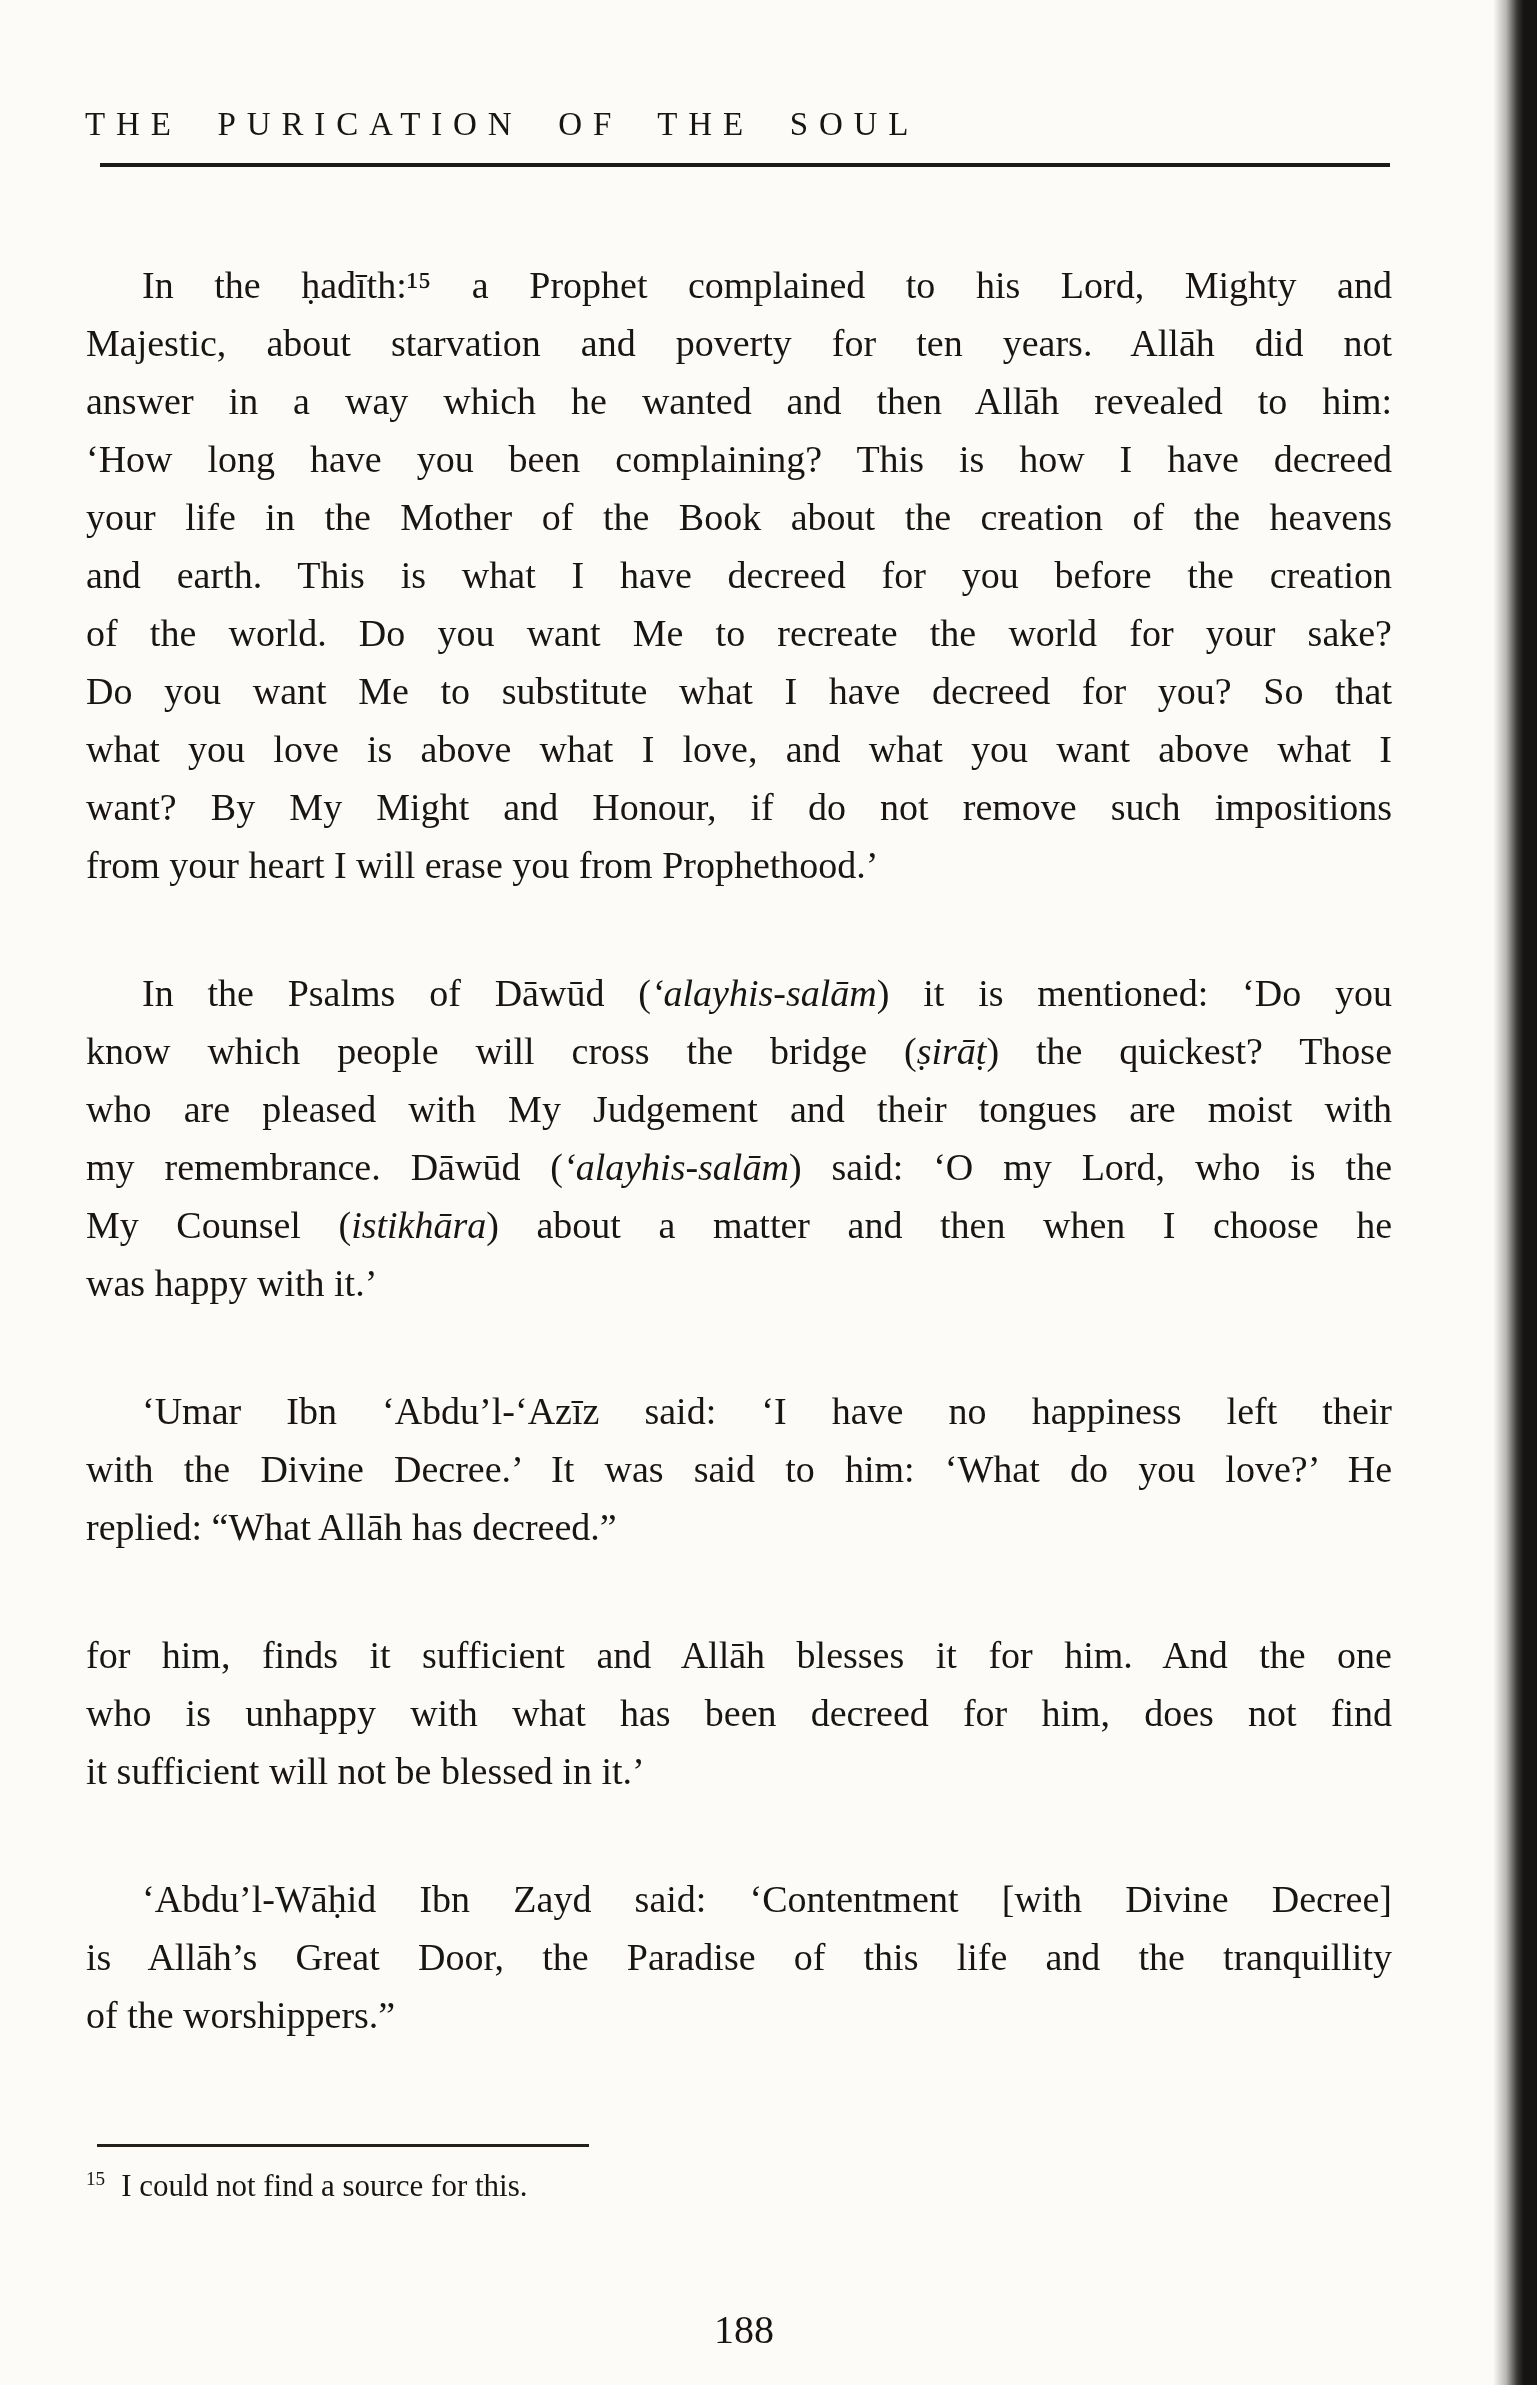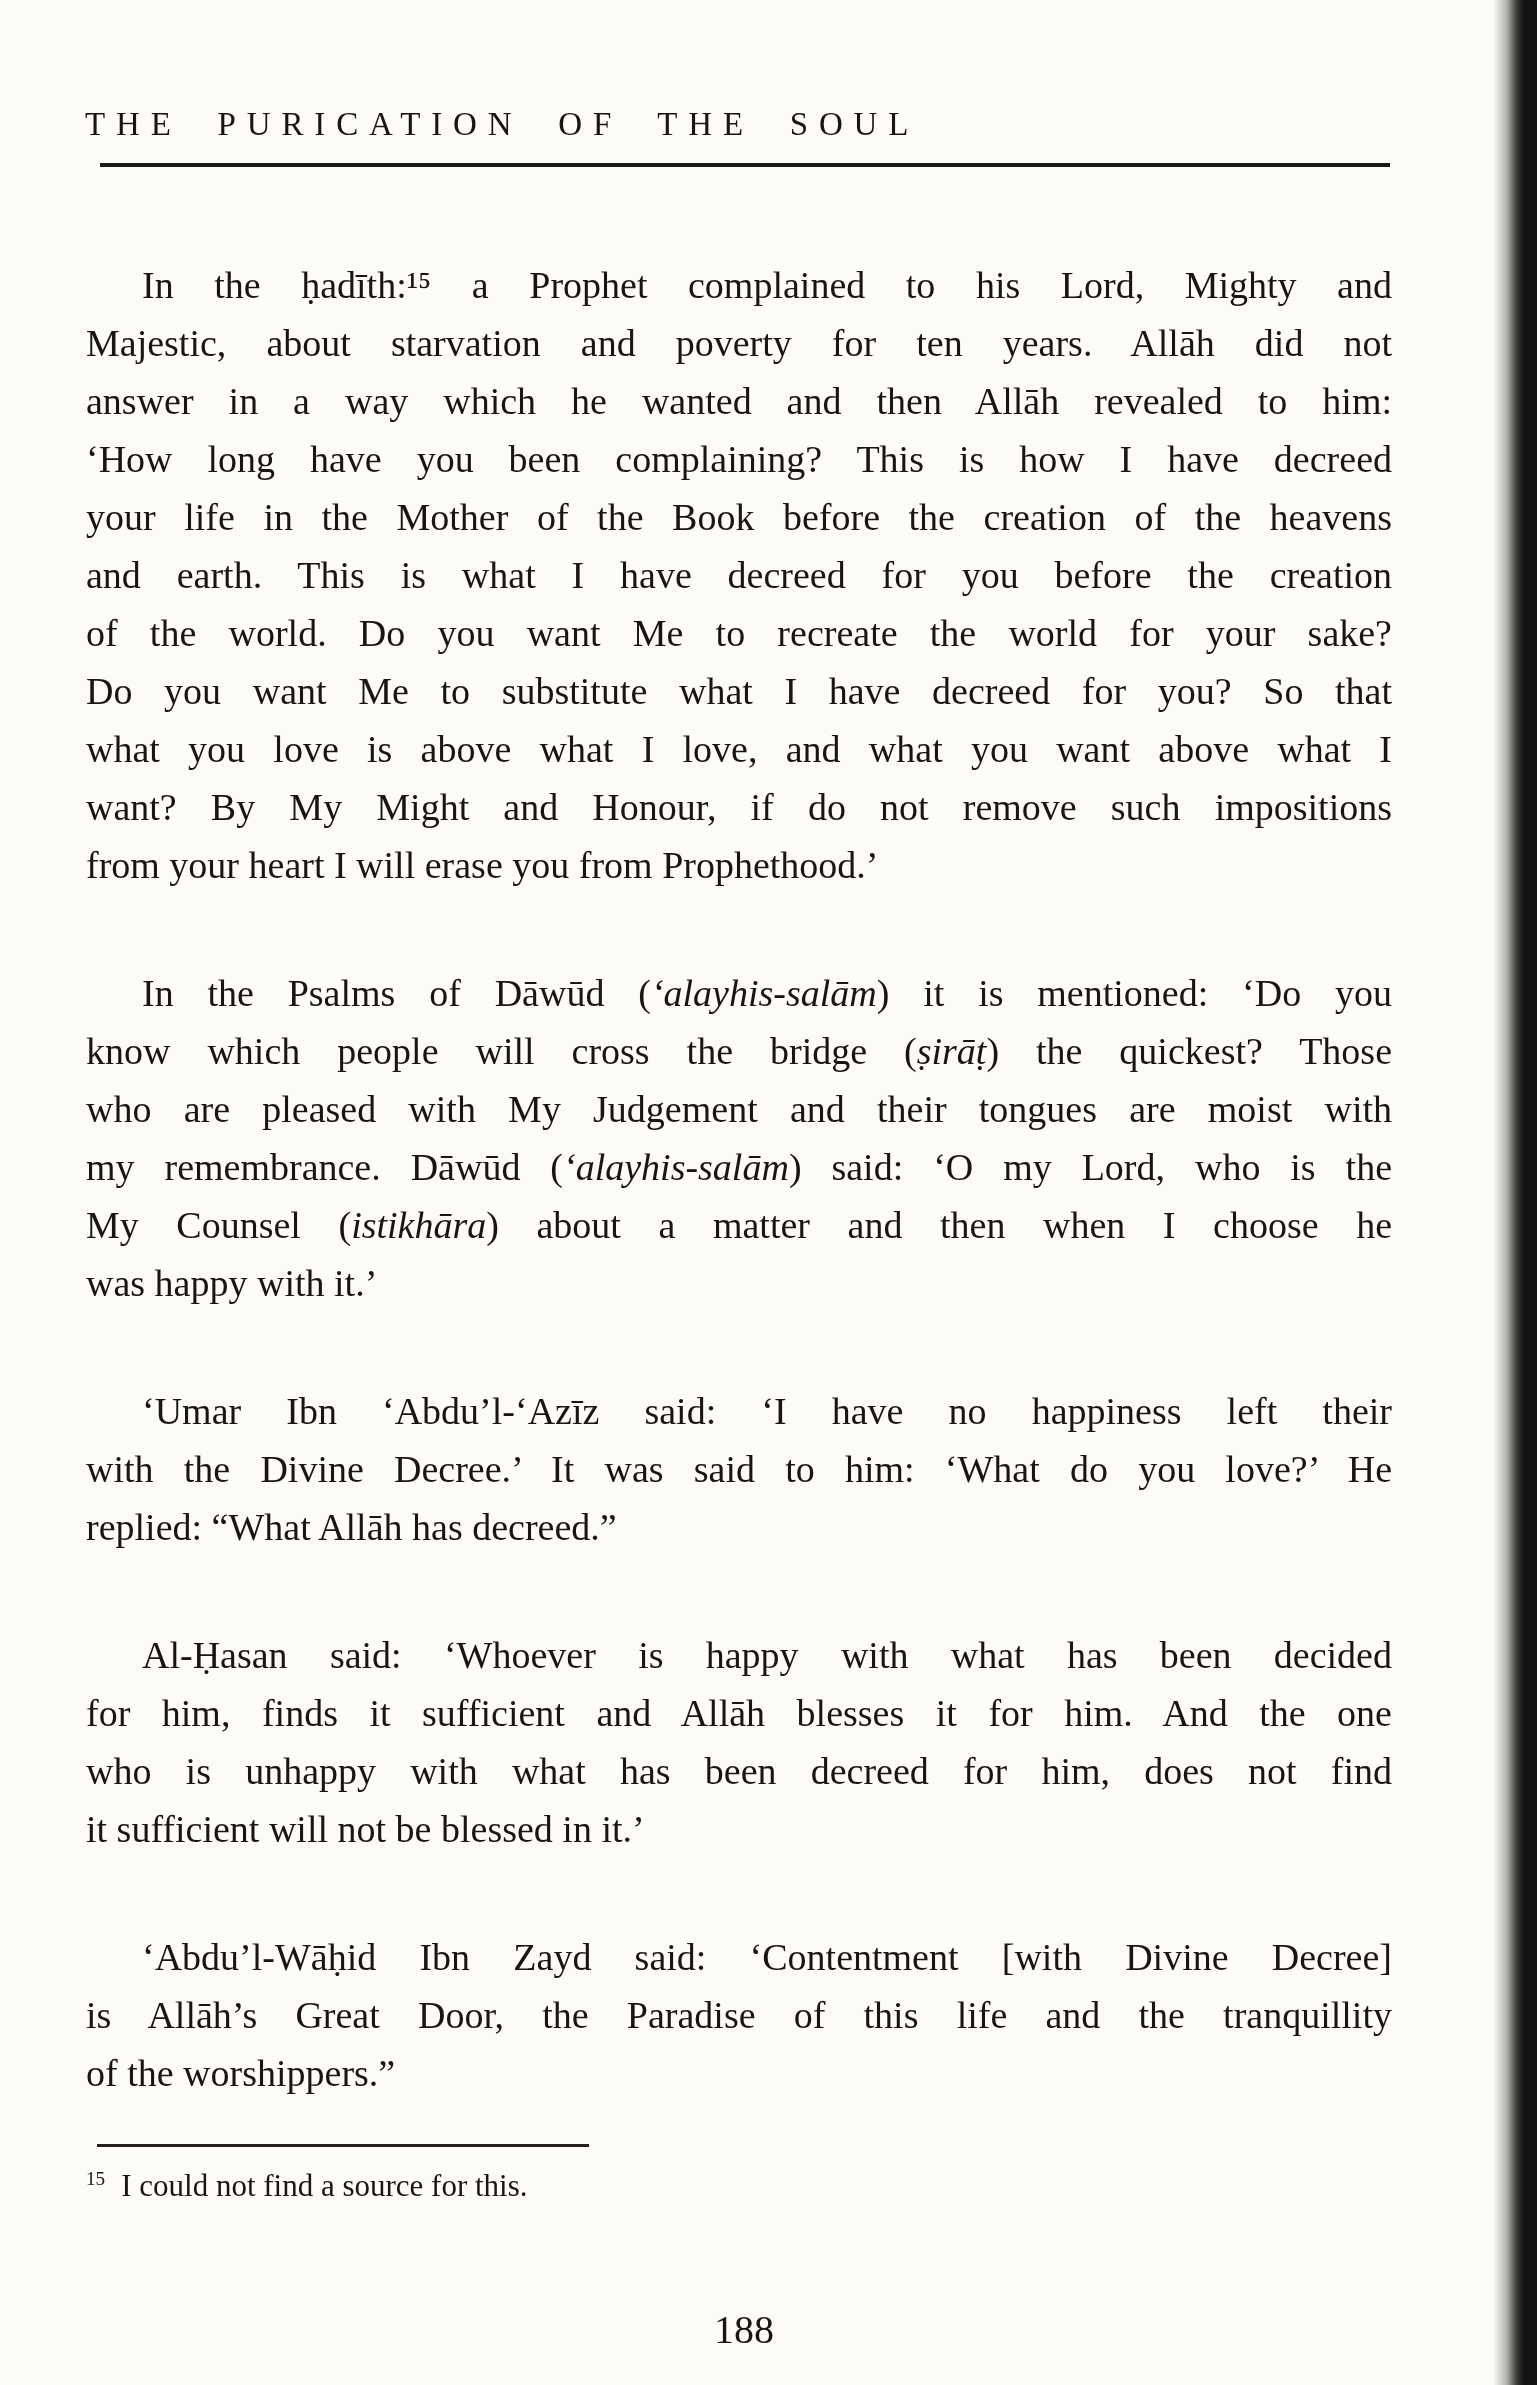--- a/index.html
+++ b/index.html
@@ -62,21 +62,21 @@
 <div class="header-title">THE PURICATION OF THE SOUL</div>
 
 <div class="header-rule"></div>
 
 <div class="textbody">
     <div class="paragraph">
       <div class="line first">In the ḥadīth:¹⁵ a Prophet complained to his Lord, Mighty and</div>
       <div class="line">Majestic, about starvation and poverty for ten years. Allāh did not</div>
       <div class="line">answer in a way which he wanted and then Allāh revealed to him:</div>
       <div class="line">‘How long have you been complaining? This is how I have decreed</div>
-      <div class="line">your life in the Mother of the Book before the creation of the heavens</div>
+      <div class="line">your life in the Mother of the Book about the creation of the heavens</div>
       <div class="line">and earth. This is what I have decreed for you before the creation</div>
       <div class="line">of the world. Do you want Me to recreate the world for your sake?</div>
       <div class="line">Do you want Me to substitute what I have decreed for you? So that</div>
       <div class="line">what you love is above what I love, and what you want above what I</div>
       <div class="line">want? By My Might and Honour, if do not remove such impositions</div>
       <div class="line last">from your heart I will erase you from Prophethood.’</div>
     </div>
     <div class="paragraph">
       <div class="line first">In the Psalms of Dāwūd (<em>‘alayhis-salām</em>) it is mentioned: ‘Do you</div>
       <div class="line">know which people will cross the bridge (<em>ṣirāṭ</em>) the quickest? Those</div>
@@ -84,21 +84,20 @@
       <div class="line">my remembrance. Dāwūd (<em>‘alayhis-salām</em>) said: ‘O my Lord, who is the</div>
       <div class="line">My Counsel (<em>istikhāra</em>) about a matter and then when I choose he</div>
       <div class="line last">was happy with it.’</div>
     </div>
     <div class="paragraph">
       <div class="line first">‘Umar Ibn ‘Abdu’l-‘Azīz said: ‘I have no happiness left their</div>
       <div class="line">with the Divine Decree.’ It was said to him: ‘What do you love?’ He</div>
       <div class="line last">replied: “What Allāh has decreed.”</div>
     </div>
     <div class="paragraph">
-      <div class="line first">Al-Ḥasan said: ‘Whoever is happy with what has been decided</div>
       <div class="line">for him, finds it sufficient and Allāh blesses it for him. And the one</div>
       <div class="line">who is unhappy with what has been decreed for him, does not find</div>
       <div class="line last">it sufficient will not be blessed in it.’</div>
     </div>
     <div class="paragraph">
       <div class="line first">‘Abdu’l-Wāḥid Ibn Zayd said: ‘Contentment [with Divine Decree]</div>
       <div class="line">is Allāh’s Great Door, the Paradise of this life and the tranquillity</div>
       <div class="line last">of the worshippers.”</div>
     </div>
   </div>

